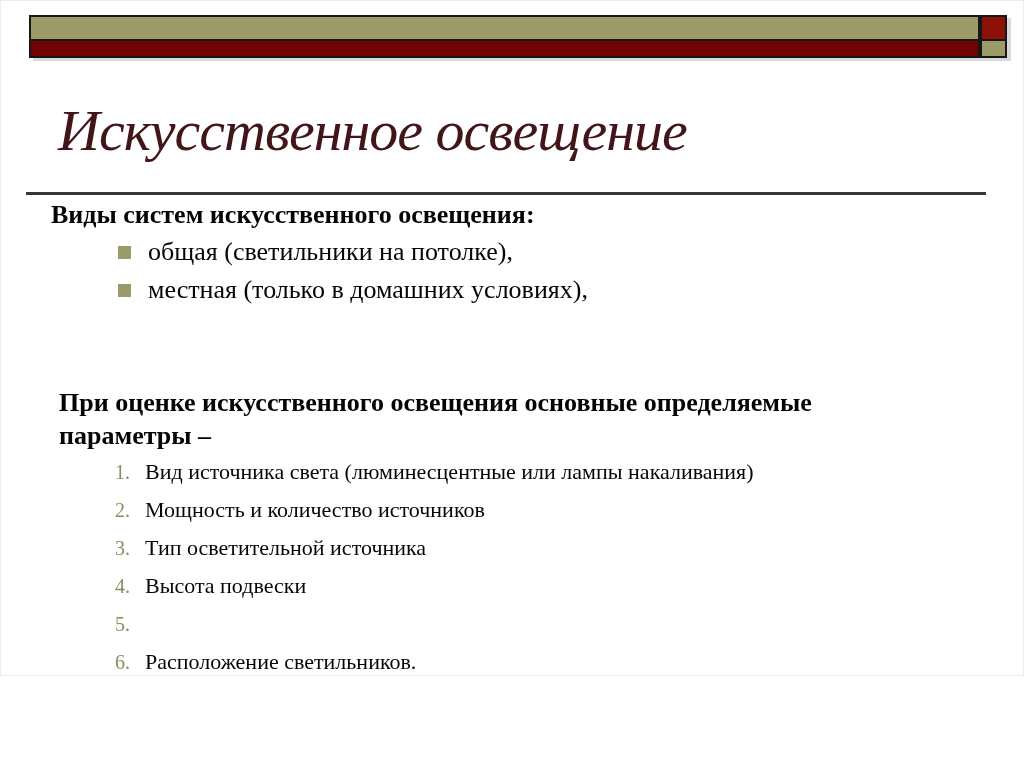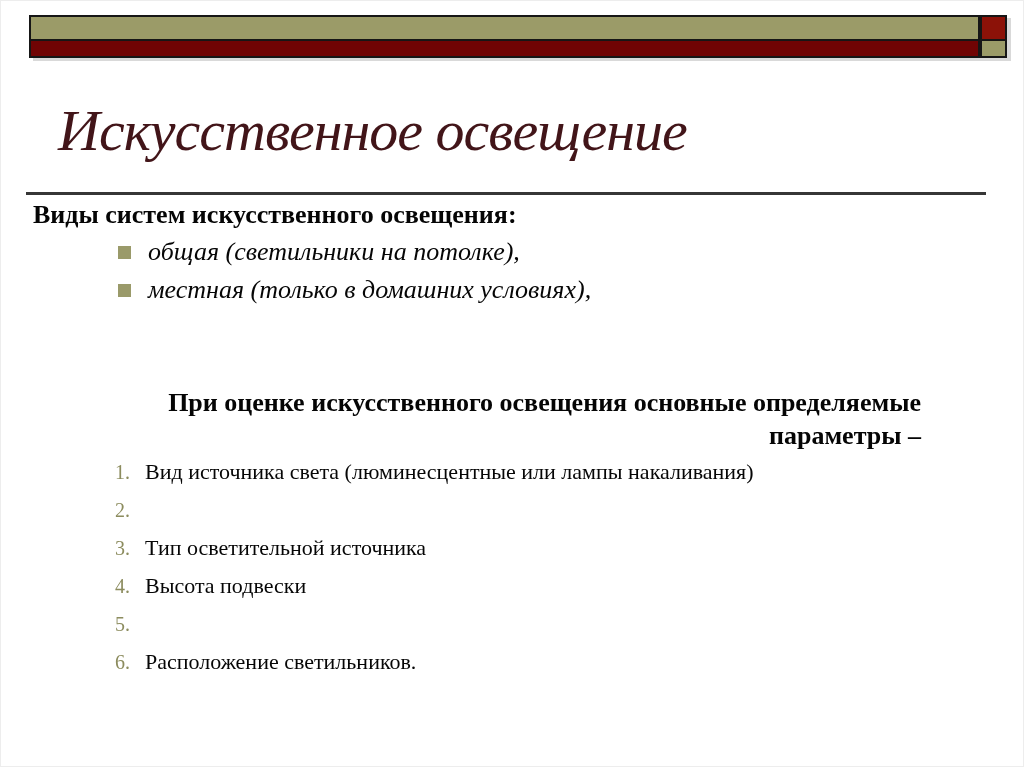--- a/index.html
+++ b/index.html
@@ -3,21 +3,21 @@
 <meta charset="utf-8">
 <style>
   html, body {
     margin: 0;
     padding: 0;
     background: #ffffff;
   }
   .slide {
     position: relative;
     width: 1024px;
-    height: 767px;
+    height: 676px;
     background: #ffffff;
     border: 1px solid #ededed;
     box-sizing: border-box;
     overflow: hidden;
     font-family: "Liberation Serif", serif;
     color: #060606;
   }
 
   
   .top-bars {
@@ -57,27 +57,26 @@
     left: 25px;
     top: 191px;
     width: 960px;
     height: 3px;
     background: #363636;
   }
 
   
   .heading {
     position: absolute;
-    left: 32px;
+    left: 50px;
     margin: 0;
     font-weight: bold;
     font-size: 26px;
     line-height: 33px;
     color: #050505;
-    text-align: right;
   }
   .heading-1 { top: 197px; }
   .heading-2 { top: 385px; width: 880px; margin-left: 8px; }
 
   
   .bullet-list {
     position: absolute;
     left: 50px;
     top: 232px;
     margin: 0;
@@ -93,21 +92,20 @@
     width: 13px;
     height: 13px;
     background: #9a9a6a;
     margin-left: 67px;
     margin-right: 17px;
     flex: 0 0 auto;
   }
   .bullet-text {
     font-size: 26px;
     white-space: nowrap;
-    font-style: italic;
   }
 
   
   .num-list {
     position: absolute;
     left: 50px;
     top: 452px;
     margin: 0;
     padding: 0;
     list-style: none;
@@ -160,20 +158,21 @@
   <p class="heading heading-2"><span>При оценке искусственного освещения основные определяемые</span><br>
   <span>параметры –</span></p>
 
   <ol class="num-list">
     <li class="num-row">
       <span class="num-label">1.</span>
       <span class="num-text">Вид источника света (люминесцентные или лампы накаливания)</span>
     </li>
     <li class="num-row">
       <span class="num-label">2.</span>
+      <span class="num-text">Мощность и количество источников</span>
     </li>
     <li class="num-row">
       <span class="num-label">3.</span>
       <span class="num-text">Тип осветительной источника</span>
     </li>
     <li class="num-row">
       <span class="num-label">4.</span>
       <span class="num-text">Высота подвески</span>
     </li>
     <li class="num-row">

